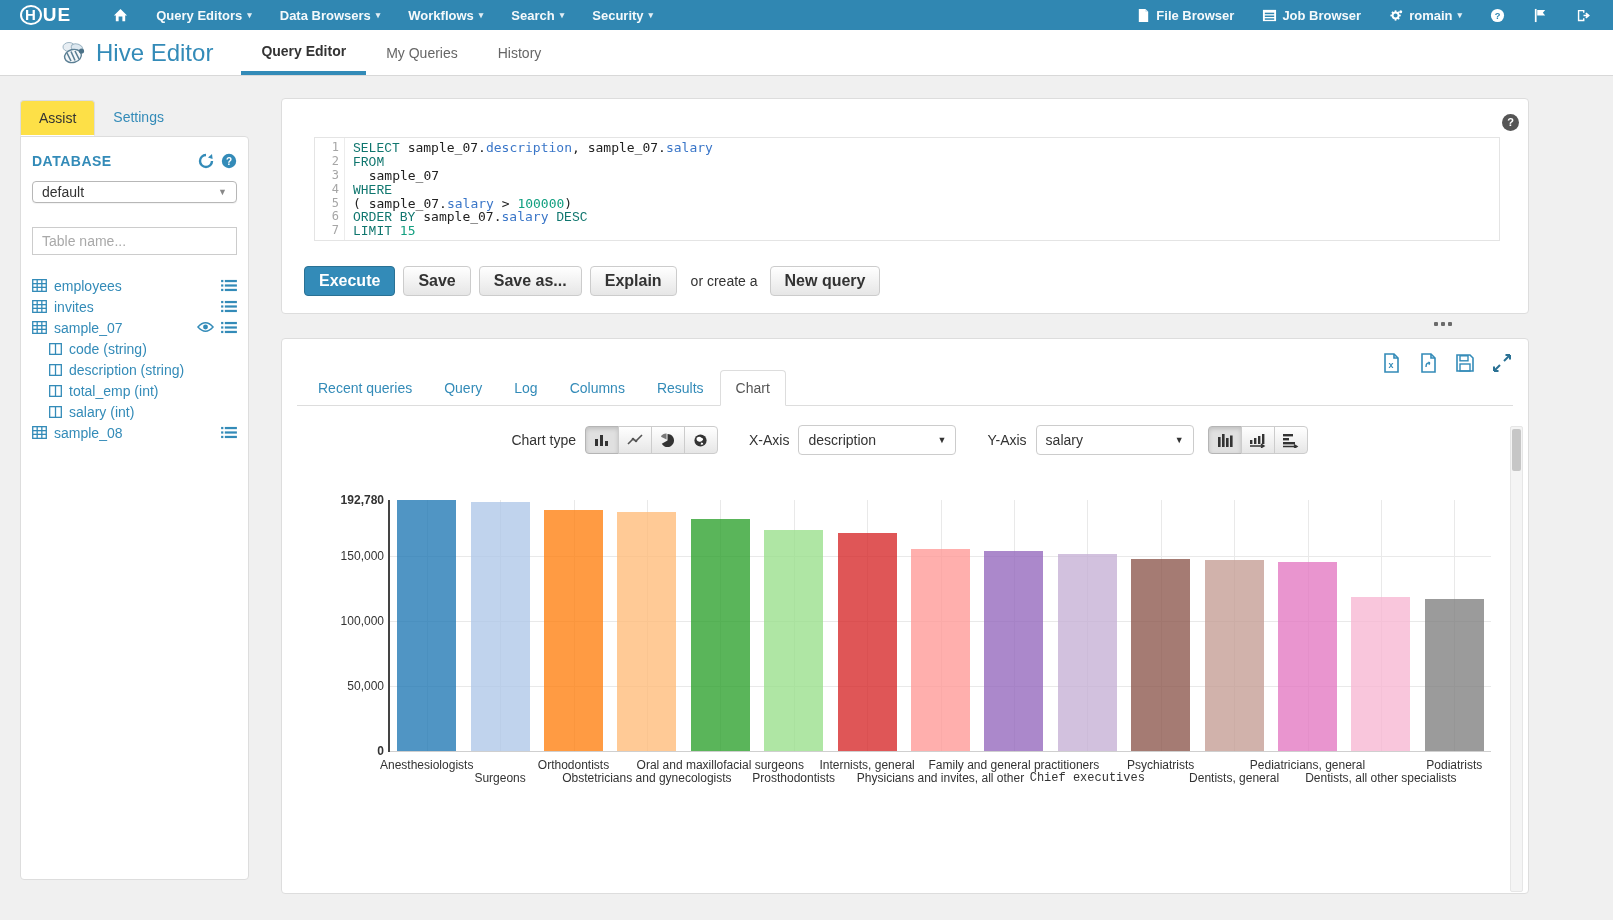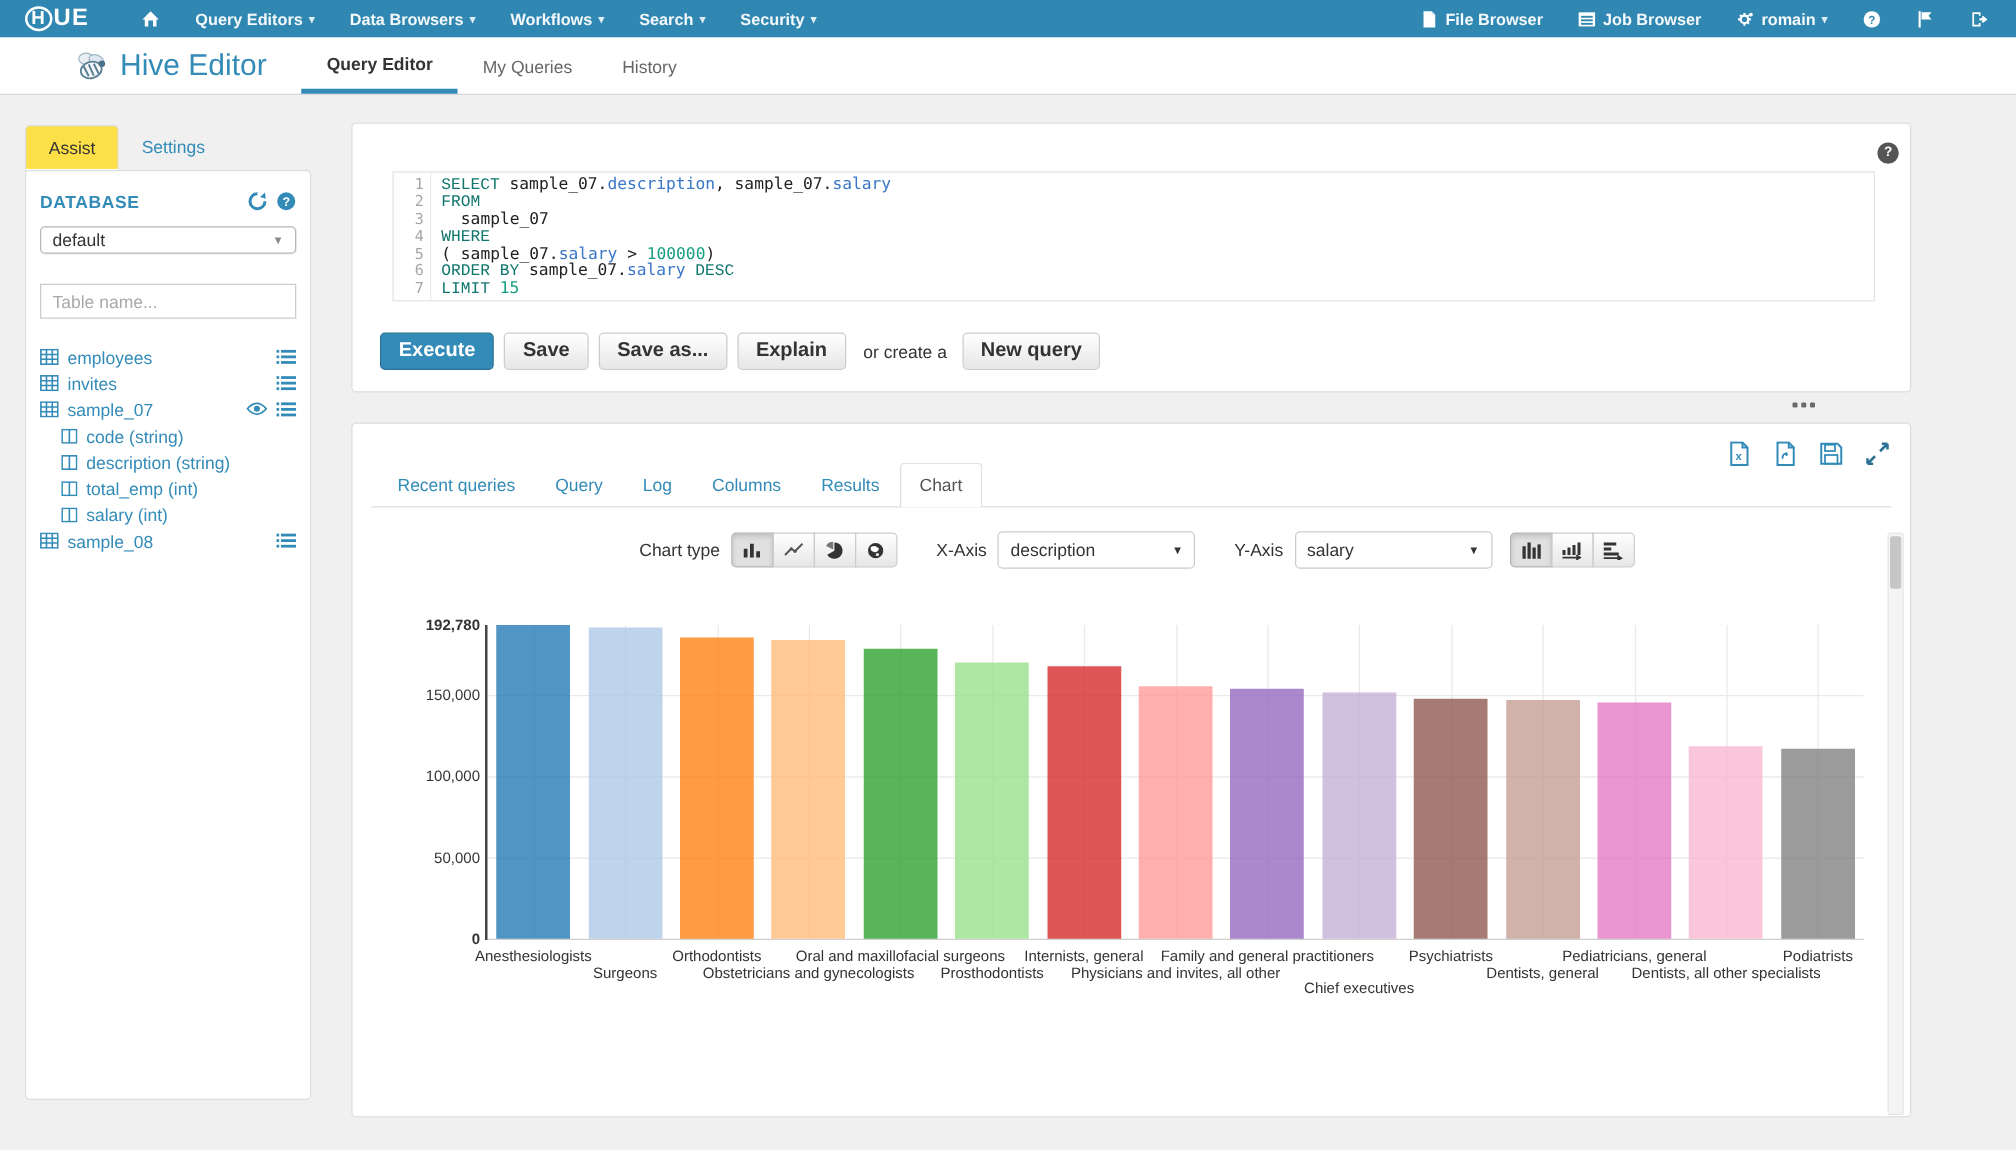--- a/index.html
+++ b/index.html
@@ -568,21 +568,21 @@
         <div class="bar" style="left: 1142.8px; width: 59px; top: 260.4px; height: 151.6px; background: rgb(127, 127, 127);"></div>
         <div class="xlab" style="left: 144.7px; top: 419px;">Anesthesiologists</div>
         <div class="xlab" style="left: 218.1px; top: 432px;">Surgeons</div>
         <div class="xlab" style="left: 291.5px; top: 419px;">Orthodontists</div>
         <div class="xlab" style="left: 364.9px; top: 432px;">Obstetricians and gynecologists</div>
         <div class="xlab" style="left: 438.3px; top: 419px;">Oral and maxillofacial surgeons</div>
         <div class="xlab" style="left: 511.7px; top: 432px;">Prosthodontists</div>
         <div class="xlab" style="left: 585.1px; top: 419px;">Internists, general</div>
         <div class="xlab" style="left: 658.5px; top: 432px;">Physicians and invites, all other</div>
         <div class="xlab" style="left: 731.9px; top: 419px;">Family and general practitioners</div>
-        <div class="xlab" style="left: 805.3px; top: 444px;">Chief executives</div>
+        <div class="xlab" style="left: 805.3px; top: 432px; font-family: Liberation Mono, monospace;">Chief executives</div>
         <div class="xlab" style="left: 878.7px; top: 419px;">Psychiatrists</div>
         <div class="xlab" style="left: 952.1px; top: 432px;">Dentists, general</div>
         <div class="xlab" style="left: 1025.5px; top: 419px;">Pediatricians, general</div>
         <div class="xlab" style="left: 1098.9px; top: 432px;">Dentists, all other specialists</div>
         <div class="xlab" style="left: 1172.3px; top: 419px;">Podiatrists</div>
       </div>
     <div id="r-scroll">
         <div class="thumb"></div>
       </div>
   </div>

